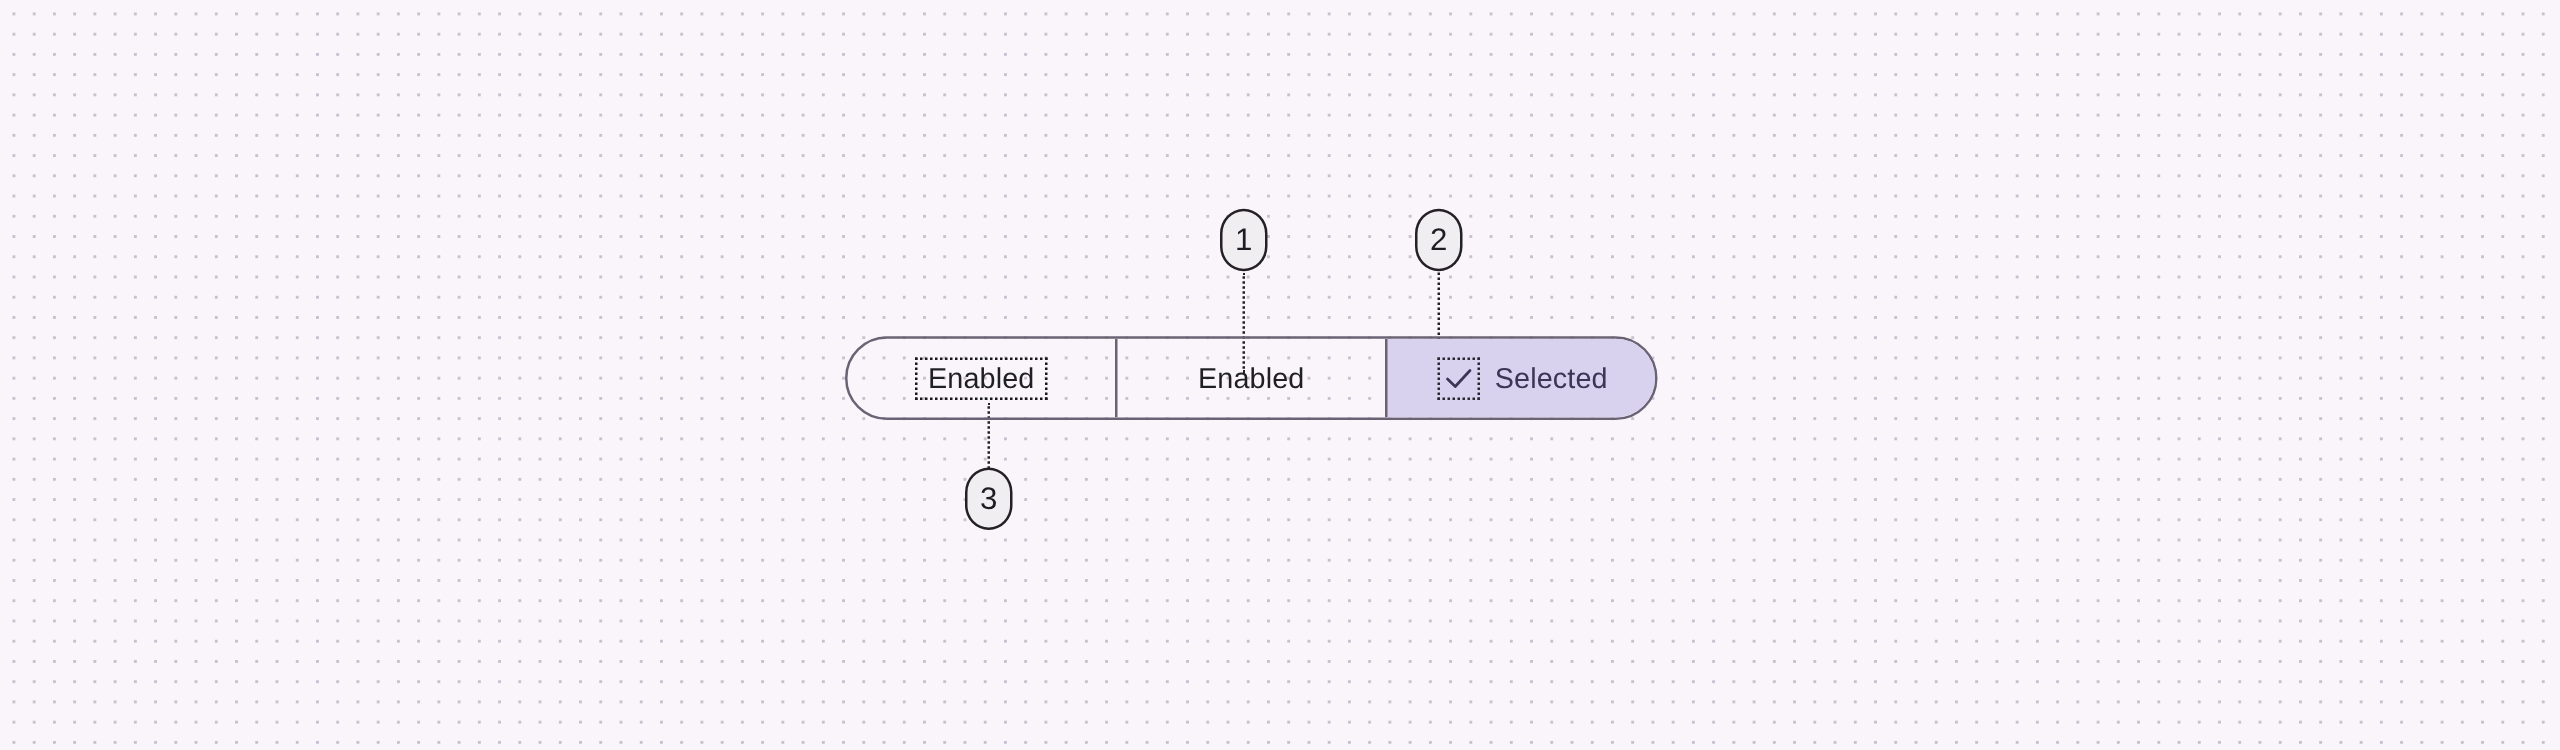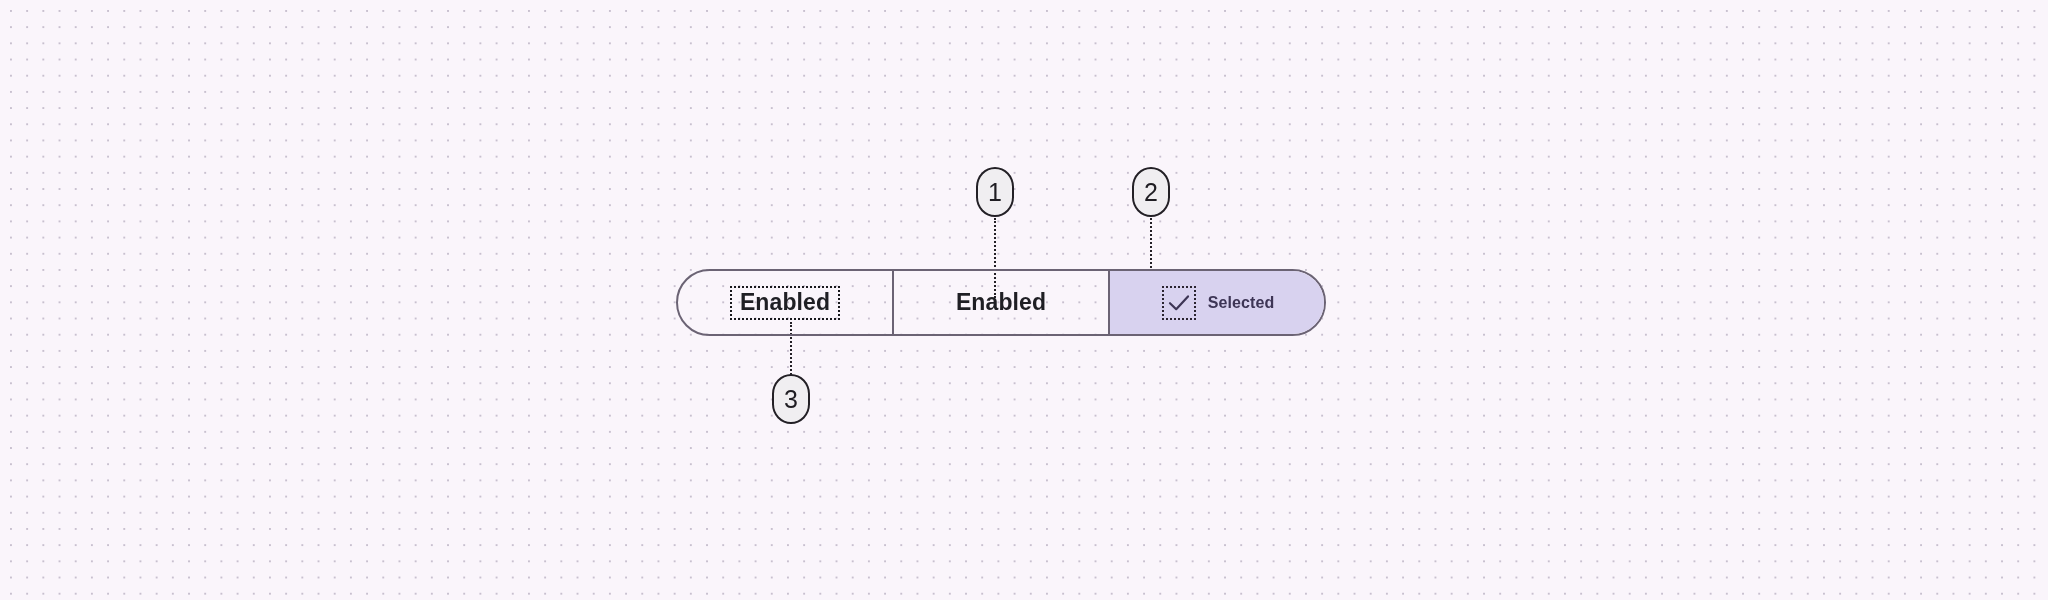--- a/index.html
+++ b/index.html
@@ -38,21 +38,20 @@
     background: transparent;
   }
 
   .segment {
     display: flex;
     align-items: center;
     justify-content: center;
     box-sizing: border-box;
     position: relative;
     background: transparent;
-    font-weight: bold;
   }
 
   .segment + .segment {
     border-left: 2px solid #6b6374;
   }
 
   .seg-1 { width: 214px; }
   .seg-2 { width: 216px; }
   .seg-3 {
     width: 216px;
@@ -60,21 +59,21 @@
   }
 
   .seg-label {
     font-size: 23px;
     letter-spacing: 0.1px;
     color: #1f1f24;
     white-space: nowrap;
   }
 
   .seg-label-selected {
-    font-size: 16px;
+    font-size: 23px;
     letter-spacing: 0.1px;
     color: #3d3555;
     white-space: nowrap;
   }
 
   
   .focus-ring {
     border: 2px dotted #18181c;
     padding: 3px 8px 4px 8px;
     line-height: 1;

